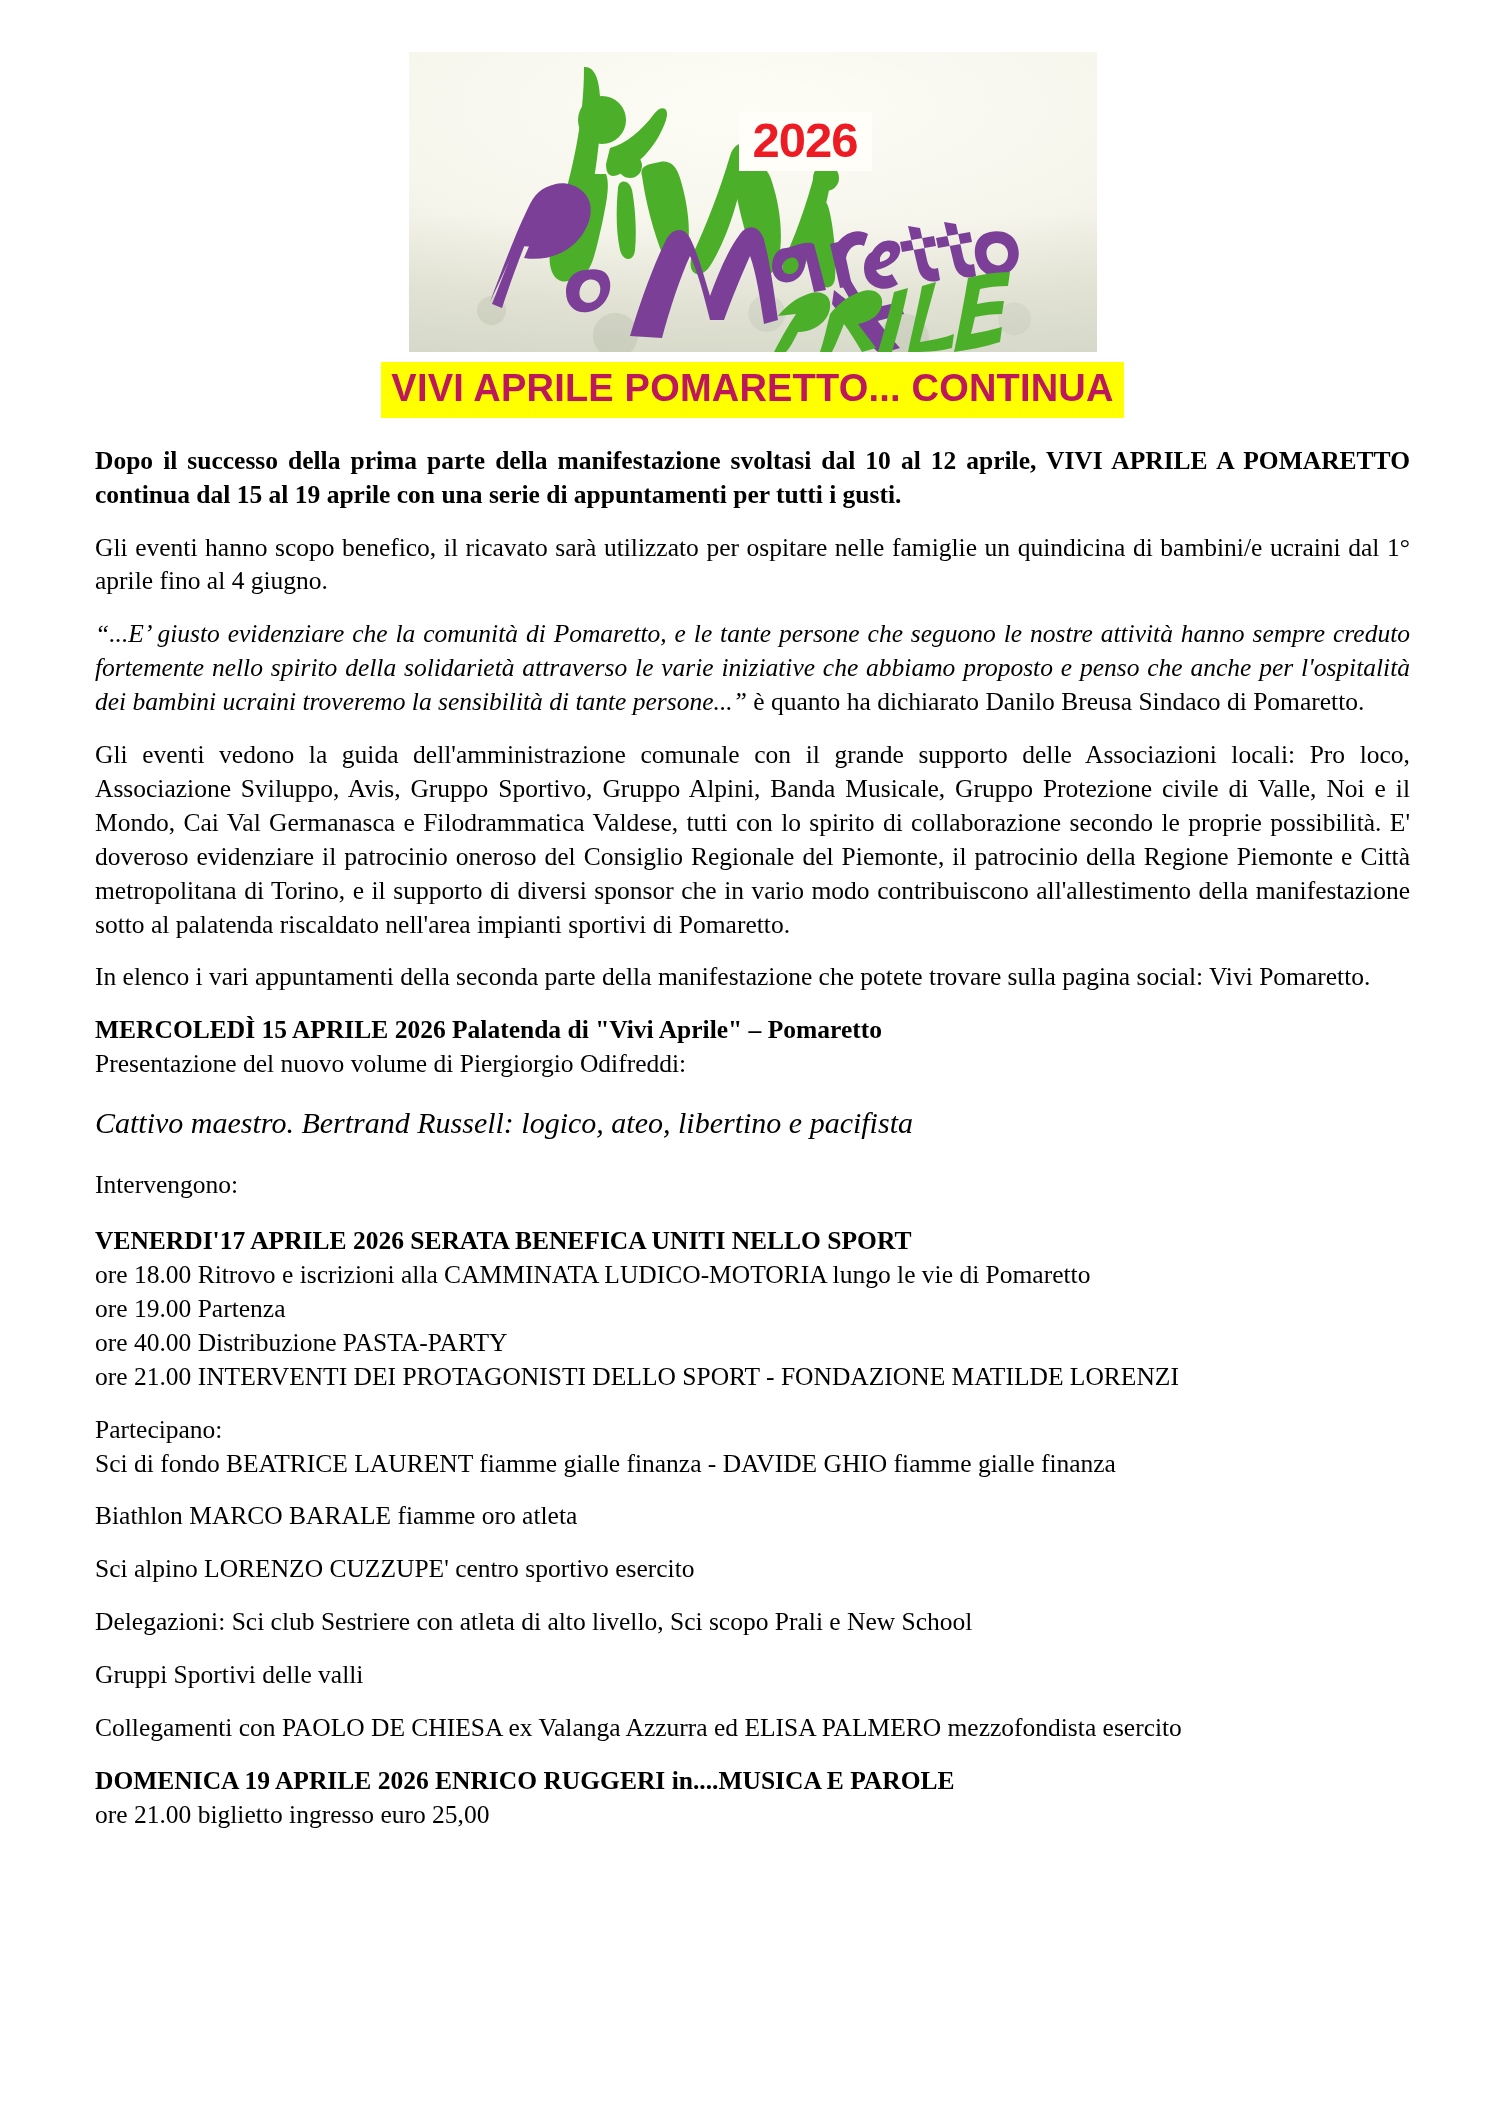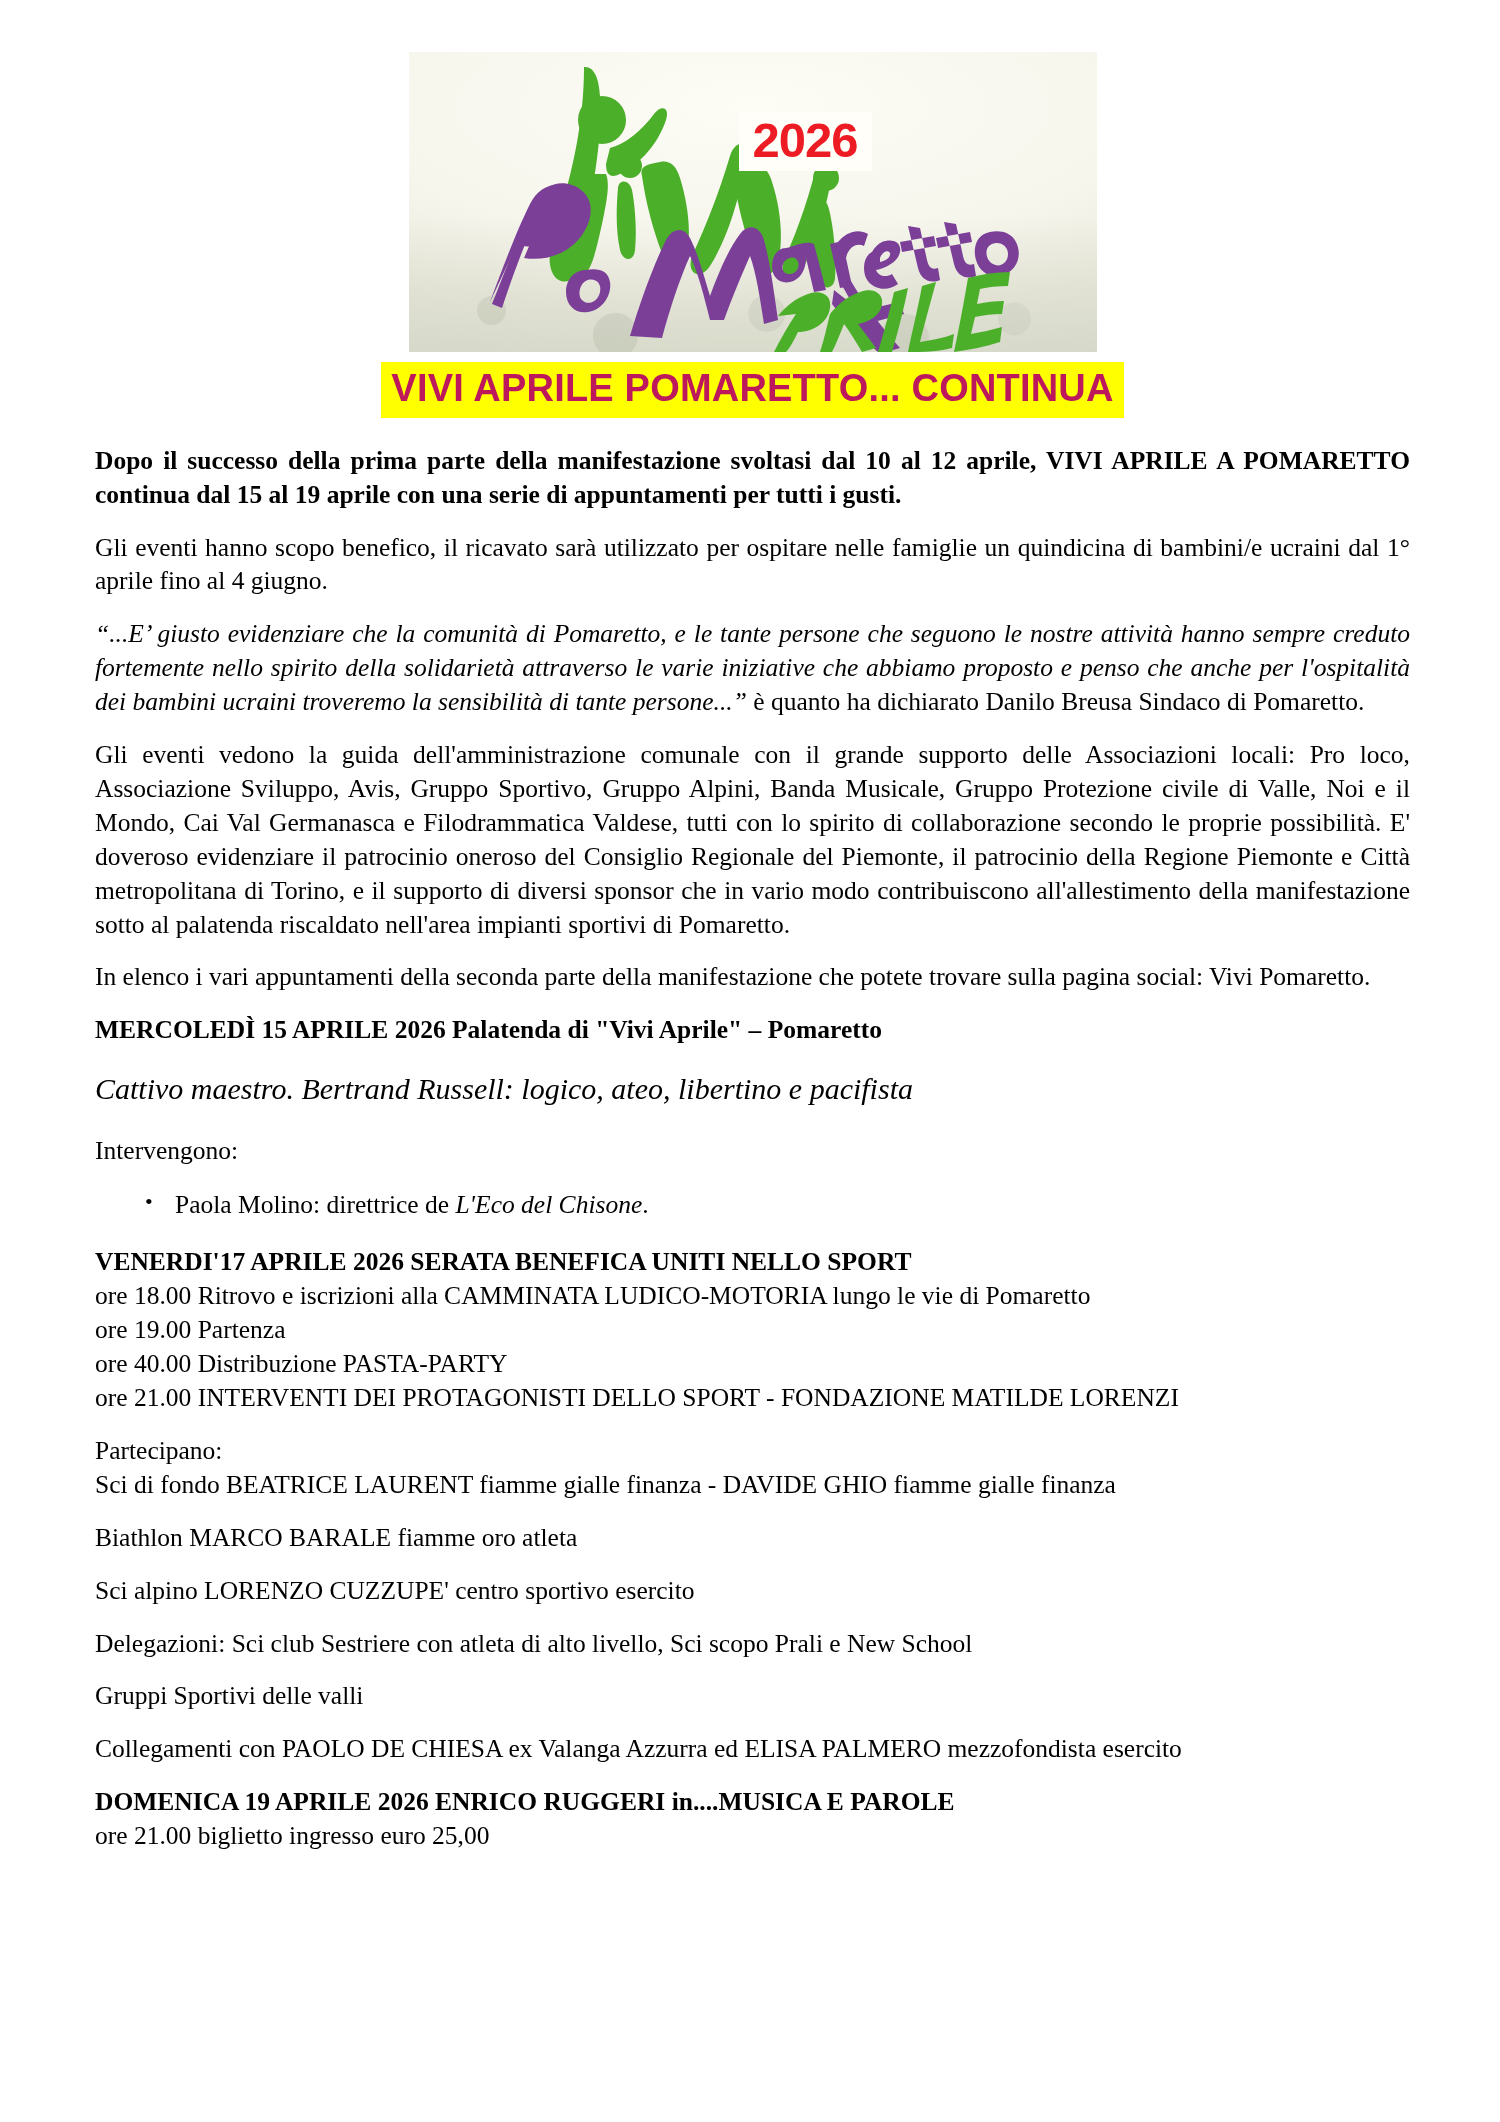--- a/index.html
+++ b/index.html
@@ -219,28 +219,28 @@
   <p class="para">Gli eventi hanno scopo benefico, il ricavato sarà utilizzato per ospitare nelle famiglie   un quindicina di bambini/e ucraini dal 1° aprile fino al 4 giugno.</p>
 
   <p class="para quote-block"><span>“...E’ giusto evidenziare che la comunità di Pomaretto, e le tante persone che seguono le nostre attività hanno sempre creduto fortemente nello spirito della solidarietà attraverso le varie iniziative che abbiamo proposto e penso che anche per l'ospitalità dei bambini ucraini troveremo la sensibilità di tante persone...”</span><span class="roman"> è quanto ha dichiarato Danilo Breusa Sindaco di Pomaretto.</span></p>
 
   <p class="para">Gli eventi vedono la guida dell'amministrazione comunale con il grande supporto delle Associazioni locali: Pro loco, Associazione Sviluppo, Avis, Gruppo Sportivo, Gruppo Alpini, Banda Musicale, Gruppo Protezione civile di Valle, Noi e il Mondo, Cai Val Germanasca e Filodrammatica Valdese, tutti con lo spirito di collaborazione secondo le proprie possibilità. E' doveroso evidenziare il patrocinio oneroso del Consiglio Regionale del Piemonte, il patrocinio della Regione Piemonte e Città metropolitana di Torino, e il supporto di diversi sponsor che in vario modo contribuiscono all'allestimento della manifestazione sotto al palatenda riscaldato nell'area impianti sportivi di Pomaretto.</p>
 
   <p class="para">In elenco i vari appuntamenti della seconda parte della manifestazione che potete trovare sulla pagina social: Vivi Pomaretto.</p>
 
   <div class="block">
     <h3 class="sect">MERCOLEDÌ 15 APRILE 2026 Palatenda di "Vivi Aprile" – Pomaretto</h3>
+    <p class="line">Presentazione del nuovo volume di Piergiorgio Odifreddi:</p>
   </div>
 
   <div class="book-title">Cattivo maestro. Bertrand Russell: logico, ateo, libertino e pacifista</div>
 
   <p class="para">Intervengono:</p>
 
   <ul class="people">
-    <li><span>Paola Molino: direttrice de </span><i>L'Eco del Chisone</i><span>.</span></li>
   </ul>
 
   <div class="block">
     <h3 class="sect">VENERDI'17 APRILE 2026 SERATA BENEFICA UNITI NELLO SPORT</h3>
     <p class="line">ore 18.00 Ritrovo e iscrizioni alla CAMMINATA LUDICO-MOTORIA lungo le vie di Pomaretto</p>
     <p class="line">ore 19.00 Partenza</p>
     <p class="line">ore 40.00 Distribuzione PASTA-PARTY</p>
     <p class="line">ore 21.00 INTERVENTI DEI PROTAGONISTI DELLO SPORT - FONDAZIONE MATILDE LORENZI</p>
   </div>
 

